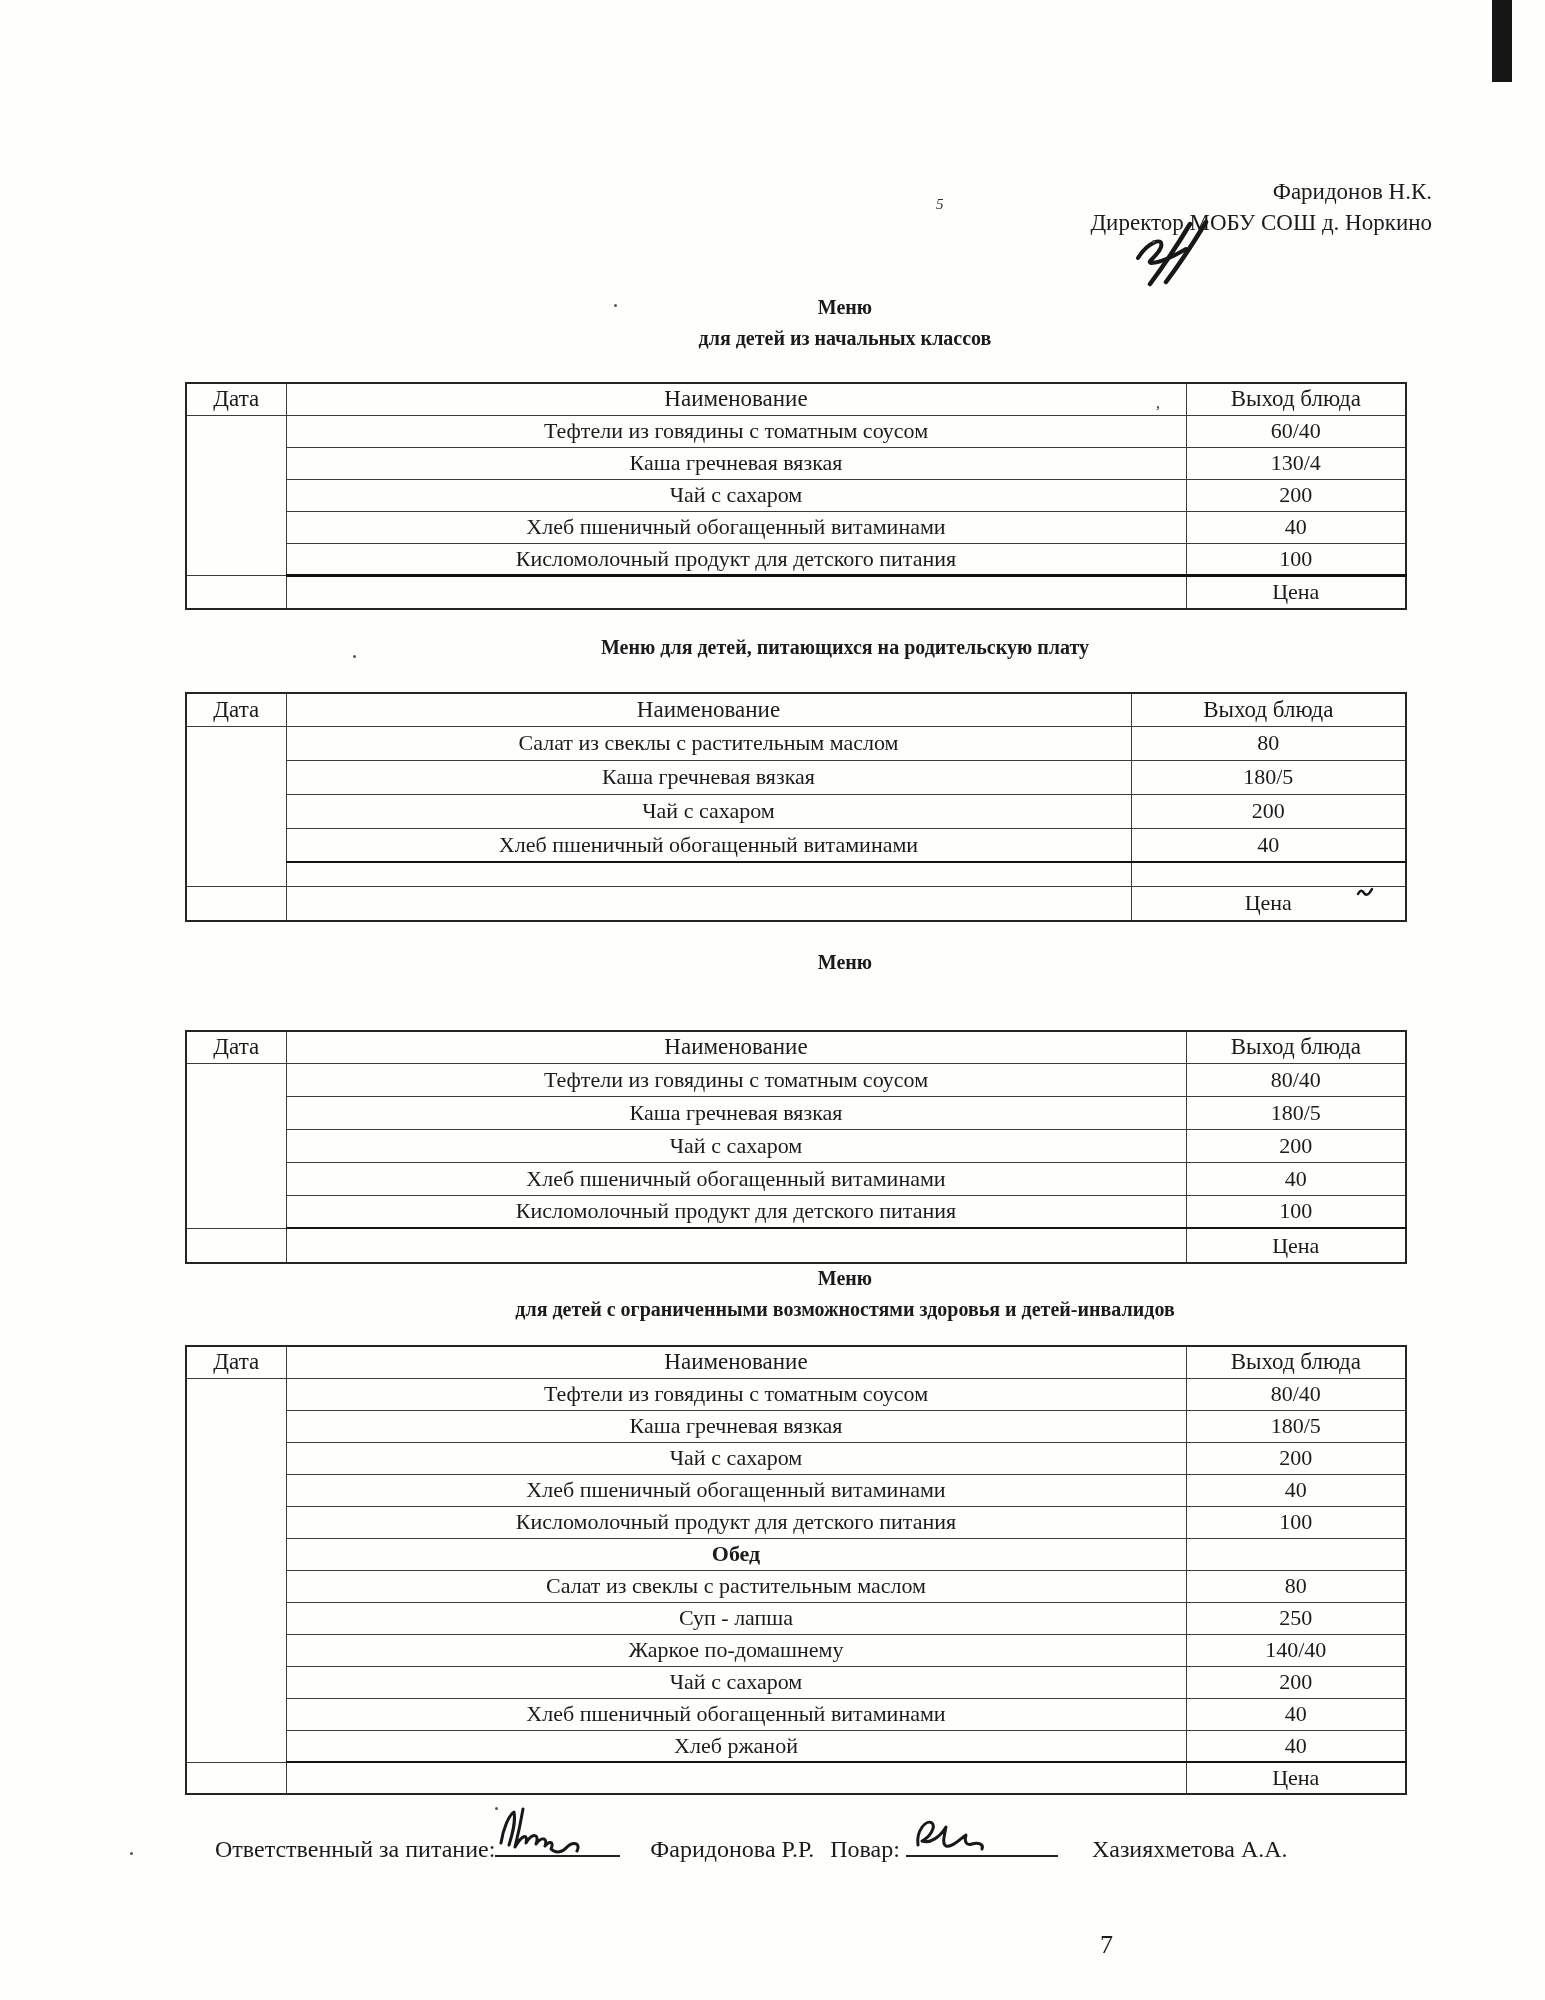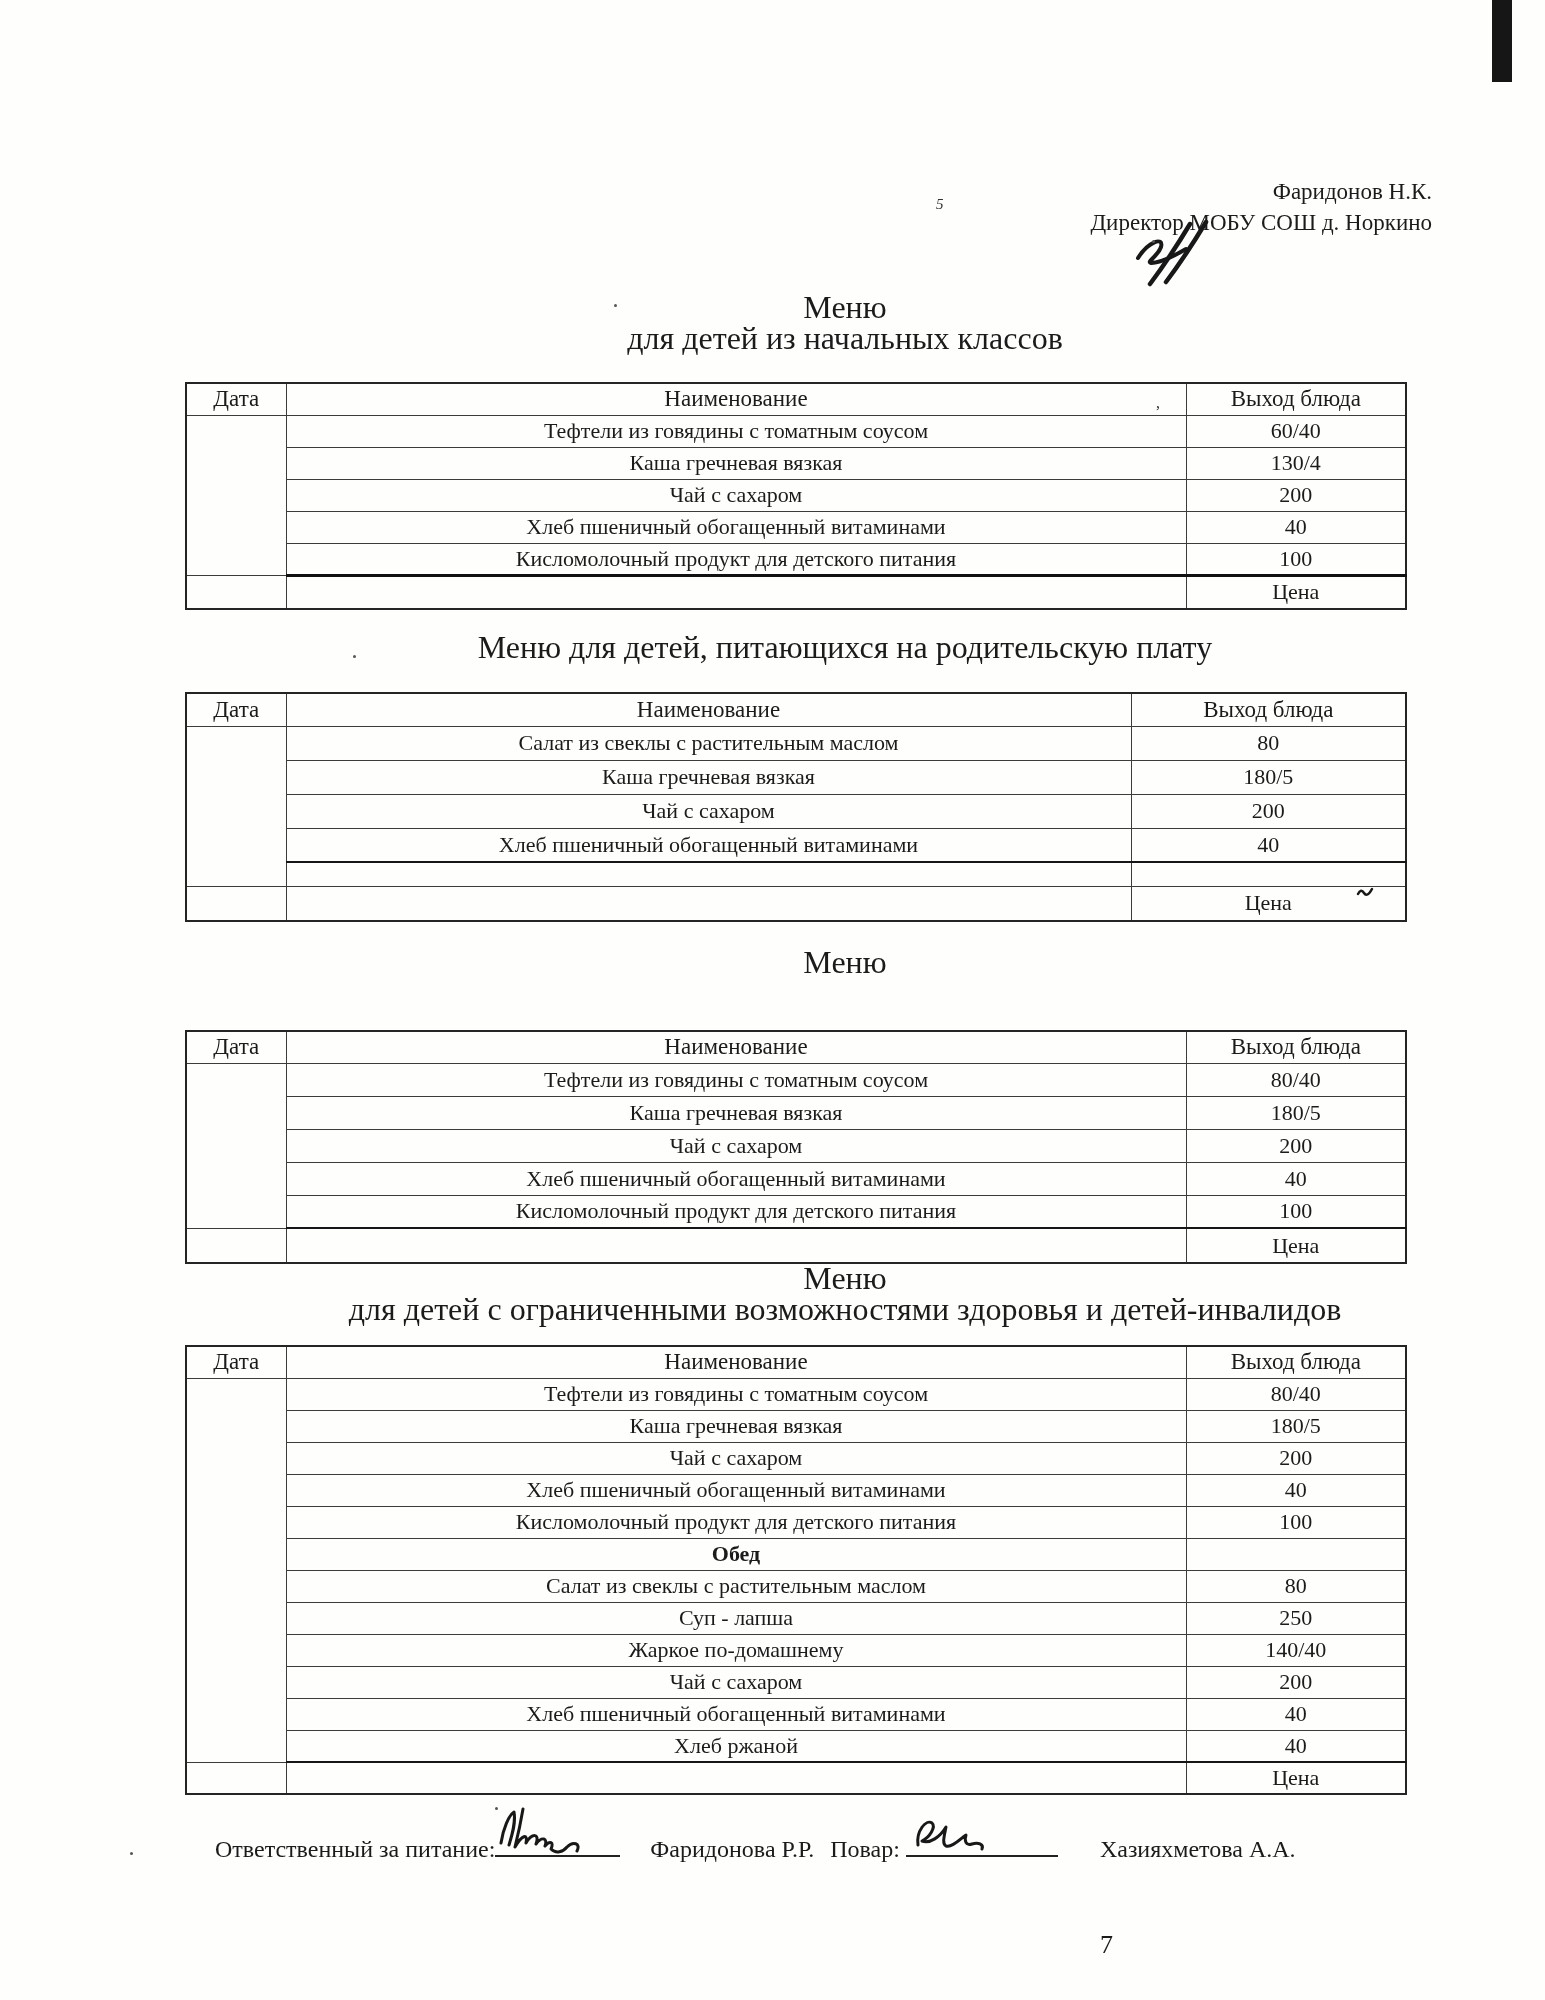--- a/index.html
+++ b/index.html
@@ -12,21 +12,21 @@
   }
   .abs { position:absolute; }
 
   
   .approval { top:176px; left:1000px; width:432px; text-align:right;
               font-size:23px; line-height:31px; }
   .dir-sign { left:1124px; top:216px; }
 
   
   .titles { position:absolute; left:185px; width:1320px; text-align:center;
-            font-weight:normal; font-size:32px; line-height:31px; }
+            font-weight:bold; font-size:20px; line-height:31px; }
   .titles1 { top:292px; }
   .titles2 { top:632px; }
   .titles3 { top:947px; }
   .titles4 { top:1263px; }
 
   
   table { border-collapse:collapse; table-layout:fixed; position:absolute;
           left:185px; width:1220px; border:2px solid #242424; }
   td { border:1.5px solid #3c3c3c; text-align:center; vertical-align:middle;
        font-size:22px; padding:0 4px; overflow:hidden; }
@@ -44,21 +44,21 @@
 
   
   .footer { top:1836px; left:215px; font-size:24px; white-space:nowrap; }
   .sig-line { display:inline-block; border-bottom:2px solid #222; height:6px;
               position:relative; vertical-align:baseline; }
   .line1 { width:125px; }
   .line2 { width:152px; }
   .sig-svg { position:absolute; left:-4px; bottom:-6px; overflow:visible; }
   .name1 { margin-left:24px; margin-right:10px; }
   .cook-label { margin-right:6px; }
-  .name2 { margin-left:36px;text-align:right; }
+  .name2 { margin-left:28px;text-align:right; }
 
   .page-number { left:1100px; top:1930px; font-size:26px; }
 
   
   .edge-bar { left:1492px; top:0; width:20px; height:82px; background:#161616; }
   .speck { width:3px; height:3px; background:#555; border-radius:50%; }
   .glyph5 { left:936px; top:196px; font-size:15px; font-style:italic; color:#333; }
   .comma-art { left:1156px; top:394px; font-size:16px; color:#333; }
   .t2mark { left:1356px; top:886px; }
   svg { display:block; }

